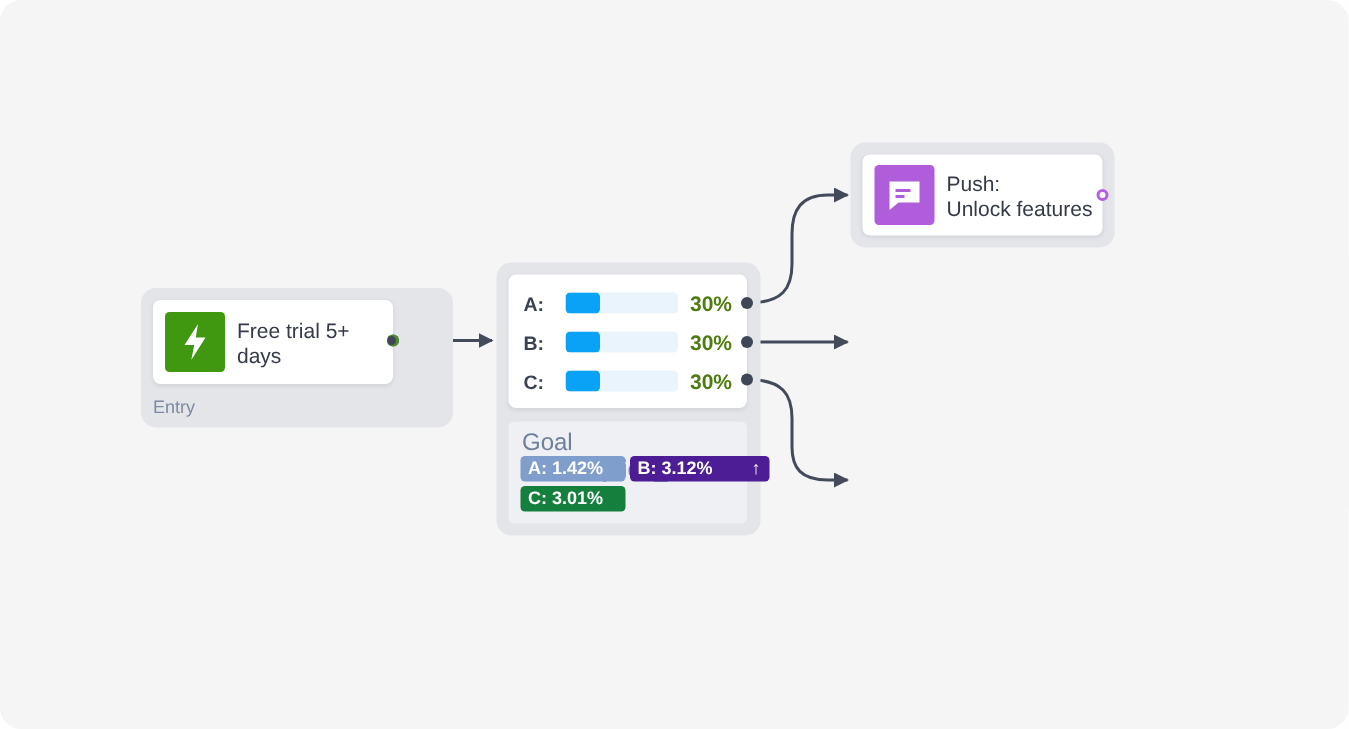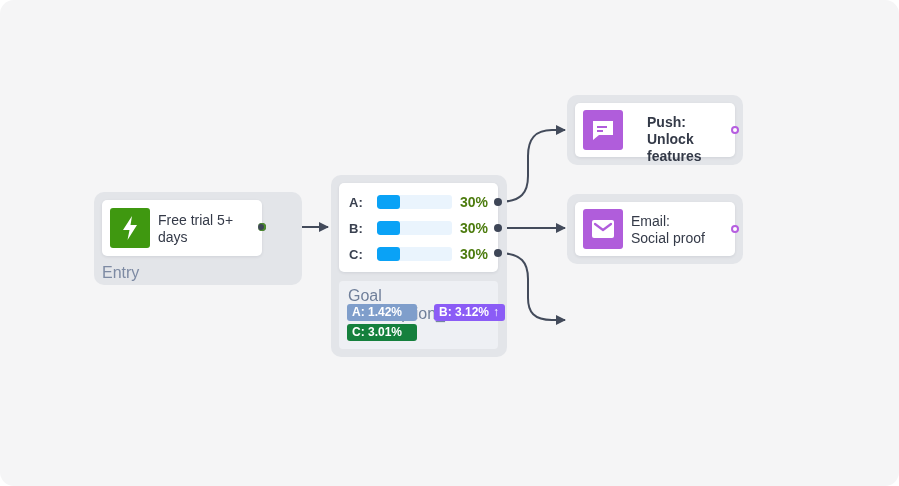--- a/index.html
+++ b/index.html
@@ -18,21 +18,21 @@
     position: absolute; background: #ffffff; border-radius: 5px;
     box-shadow: 0 1px 3px rgba(40,50,70,0.10);
   }
   .icon-tile {
     position: absolute; width: 40px; height: 40px; border-radius: 3px;
     display: flex; align-items: center; justify-content: center;
   }
   .node-text {
     position: absolute; font-size: 14px; line-height: 17px; color: #343a48;
   }
-  .entry-label { position: absolute; font-size: 16px; color: #7d8aa3; }
+  .entry-label { position: absolute; font-size: 12px; color: #7d8aa3; }
 
   .port-out {
     position: absolute; width: 8px; height: 8px; border-radius: 50%;
     background: #3e4657;
   }
   .port-purple {
     position: absolute; width: 8px; height: 8px; border-radius: 50%;
     border: 2px solid #b65ee0; background: #ffffff;
   }
 
@@ -112,57 +112,42 @@
     </div>
     <div class="port-out" style="left:163px; top:23px;"></div>
     <div class="port-out" style="left:163px; top:49px;"></div>
     <div class="port-out" style="left:163px; top:74px;"></div>
 
     <div class="goal-box" style="left:8px; top:106px; width:159px; height:68px;">
       <div class="goal-title">Goal Subscription_started</div>
       <div class="goal-chip" style="left:8px; top:23px; width:70px; background:#7f9ecb;">
         <span>A: 1.42%</span>
       </div>
-      <div class="goal-chip" style="left:95px; top:23px; width:71px; background:#8b5cf6;">
+      <div class="goal-chip" style="left:81px; top:23px; width:93px; background:#4c1d95;">
         <span>B: 3.12%</span>
         <span style="position:absolute; right:6px; top:0;">↑</span>
       </div>
       <div class="goal-chip" style="left:8px; top:43px; width:70px; background:#15803d;">
         <span>C: 3.01%</span>
       </div>
     </div>
   </div>
 
   <div class="node-outer" style="left:567px; top:95px; width:176px; height:70px;">
     <div class="node-card" style="left:8px; top:8px; width:160px; height:54px;">
       <div class="icon-tile" style="left:8px; top:7px; background:#b05ddb;">
         <svg width="24" height="24" viewBox="0 0 24 24">
           <path d="M2 3 H22 V17 H8 L2 22 Z" fill="#ffffff"></path>
           <rect x="6" y="8" width="10" height="2" fill="#b05ddb"></rect>
           <rect x="6" y="12" width="6" height="2" fill="#b05ddb"></rect>
         </svg>
       </div>
-      <div class="node-text" style="left:72px; top:11px;font-weight:bold;">
+      <div class="node-text" style="left:56px; top:11px;">
         <div>Push:</div>
         <div>Unlock features</div>
       </div>
     </div>
     <div class="port-purple" style="left:164px; top:31px;"></div>
   </div>
 
-  <div class="node-outer" style="left:567px; top:194px; width:176px; height:70px;">
-    <div class="node-card" style="left:8px; top:8px; width:160px; height:54px;">
-      <div class="icon-tile" style="left:8px; top:7px; background:#b05ddb;">
-        <svg width="24" height="20" viewBox="0 0 24 20">
-          <rect x="1" y="1" width="22" height="18" rx="2" fill="#ffffff"></rect>
-          <path d="M4 5 L12 11 L20 5" stroke="#b05ddb" stroke-width="2.2" fill="none" stroke-linecap="round" stroke-linejoin="round"></path>
-        </svg>
-      </div>
-      <div class="node-text" style="left:56px; top:11px;">
-        <div>Email:</div>
-        <div>Social proof</div>
-      </div>
-    </div>
-    <div class="port-purple" style="left:164px; top:31px;"></div>
-  </div>
 
 
 </div>
 
 </body></html>

